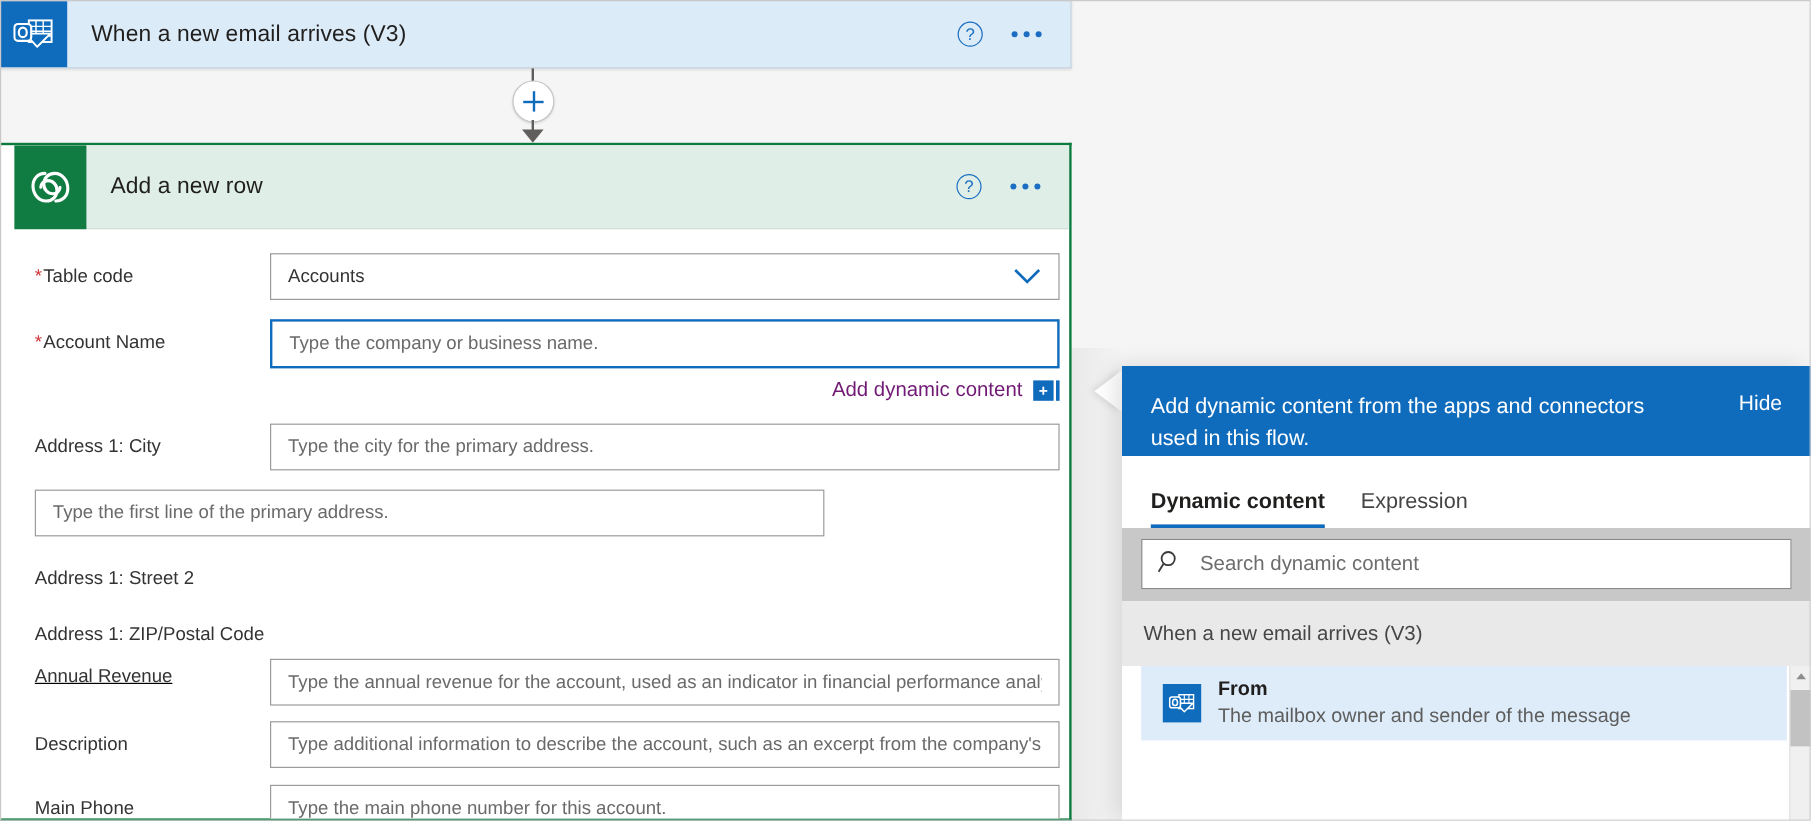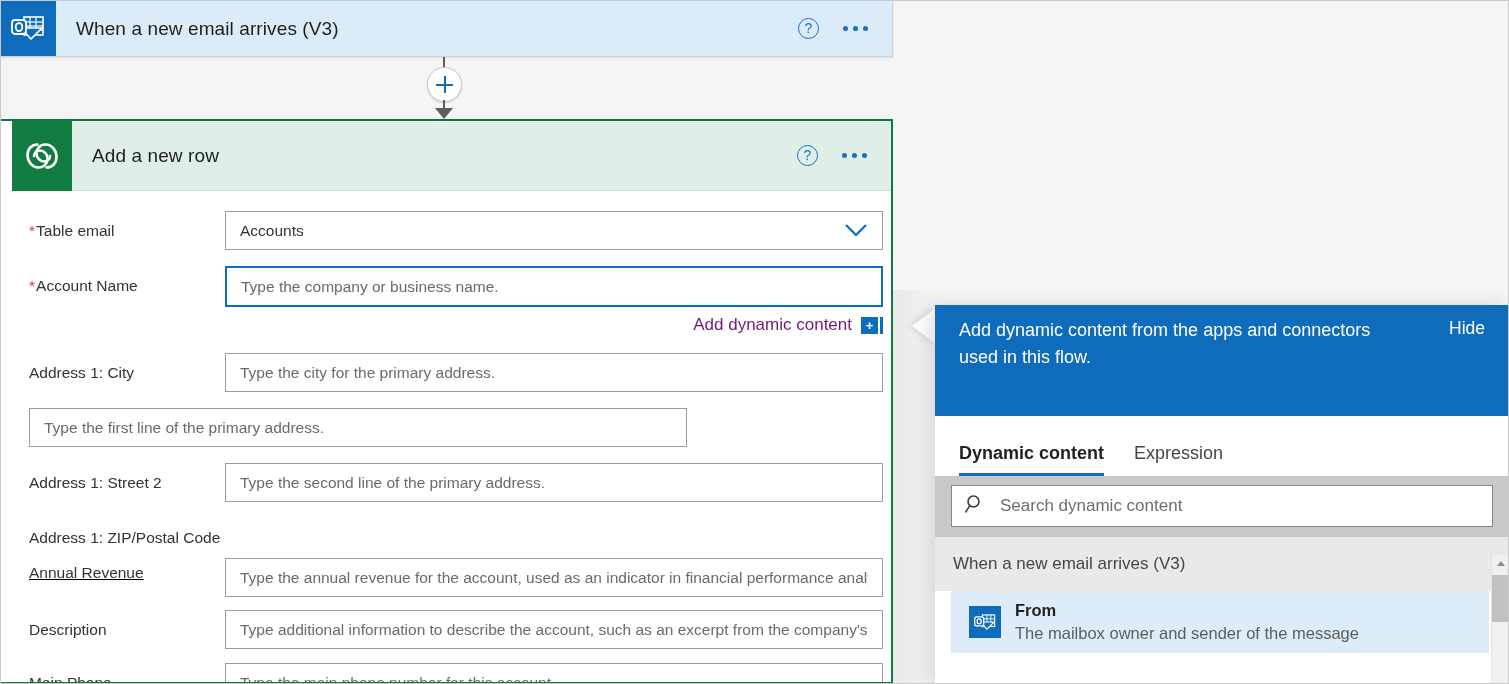--- a/index.html
+++ b/index.html
@@ -279,26 +279,26 @@
   }
   #flyout-shadowpad {
     position: absolute;
     left: 893px; top: 290px;
     width: 44px; height: 394px;
     background: linear-gradient(to right, rgba(0,0,0,0.05), rgba(0,0,0,0.0));
   }
   .flyout-banner {
     background: #0f6cbd;
     color: #ffffff;
-    padding: 12px 24px 20px 24px;
+    padding: 20px 24px 20px 24px;
     display: flex;
     align-items: flex-start;
     justify-content: space-between;
     box-sizing: border-box;
-    height: 111px;
+    height: 75px;
   }
   .flyout-banner-text {
     font-size: 18px;
     line-height: 27px;
     max-width: 452px;
   }
   .flyout-hide {
     font-size: 17.5px;
     color: #ffffff;
     cursor: pointer;
@@ -482,21 +482,21 @@
               <i></i>
               <i></i>
               <i></i>
             </div>
         </div>
       </div>
 
       <div id="form">
 
         <div class="form-row">
-          <div class="form-label"><span class="req">*</span><span>Table email</span></div>
+          <div class="form-label"><span class="req">*</span><span>Table code</span></div>
           <div class="field-col">
             <div class="combo-wrap">
               <input class="text-field" type="text" readonly="" value="Accounts" style="">
               <span class="combo-chevron">
                 <svg width="26" height="16" viewBox="0 0 26 16" xmlns="http://www.w3.org/2000/svg">
                   <polyline points="3,3 13,13 23,3" fill="none" stroke="#0f6cbd" stroke-width="2.2"></polyline>
                 </svg>
               </span>
             </div>
           </div>
@@ -522,23 +522,20 @@
         </div>
 
         <div class="form-row">
           <div class="field-col">
             <input class="text-field" type="text" placeholder="Type the first line of the primary address." style="">
           </div>
         </div>
 
         <div class="form-row">
           <div class="form-label">Address 1: Street 2</div>
-          <div class="field-col">
-            <input class="text-field" type="text" placeholder="Type the second line of the primary address." style="">
-          </div>
         </div>
 
         <div class="form-row" style="margin-bottom:10px;align-items:center;">
           <div class="form-label">Address 1: ZIP/Postal Code</div>
         </div>
 
         <div class="form-row" style="margin-bottom:13px;text-decoration:underline;">
           <div class="form-label" style="padding-top:4px;">Annual Revenue</div>
           <div class="field-col">
             <input class="text-field" type="text" placeholder="Type the annual revenue for the account, used as an indicator in financial performance analysis." style="">

